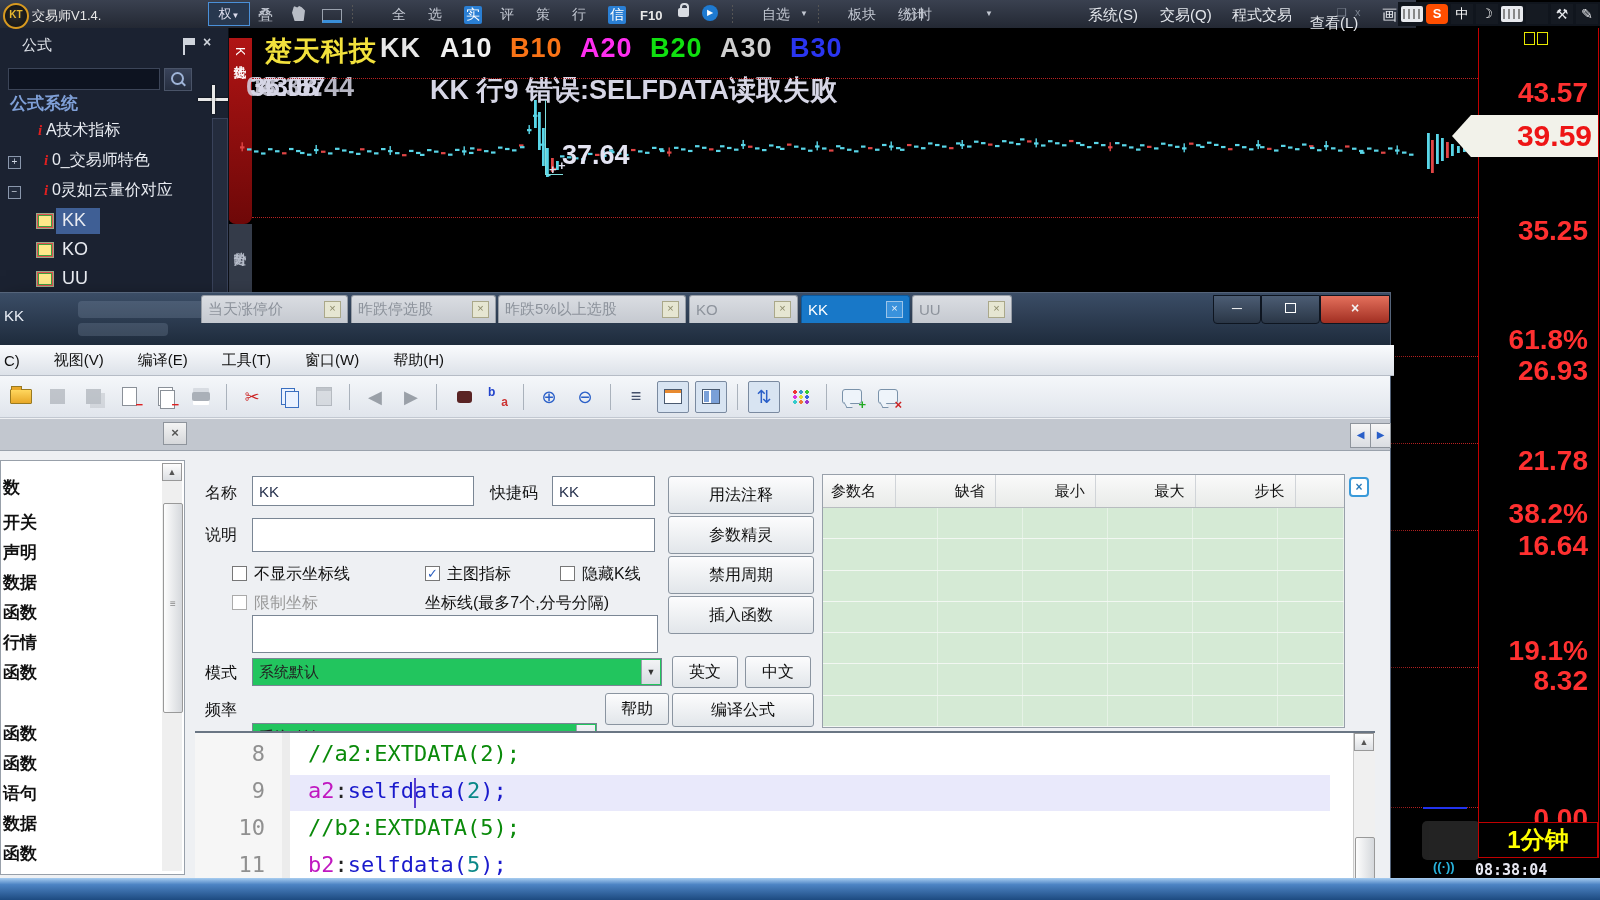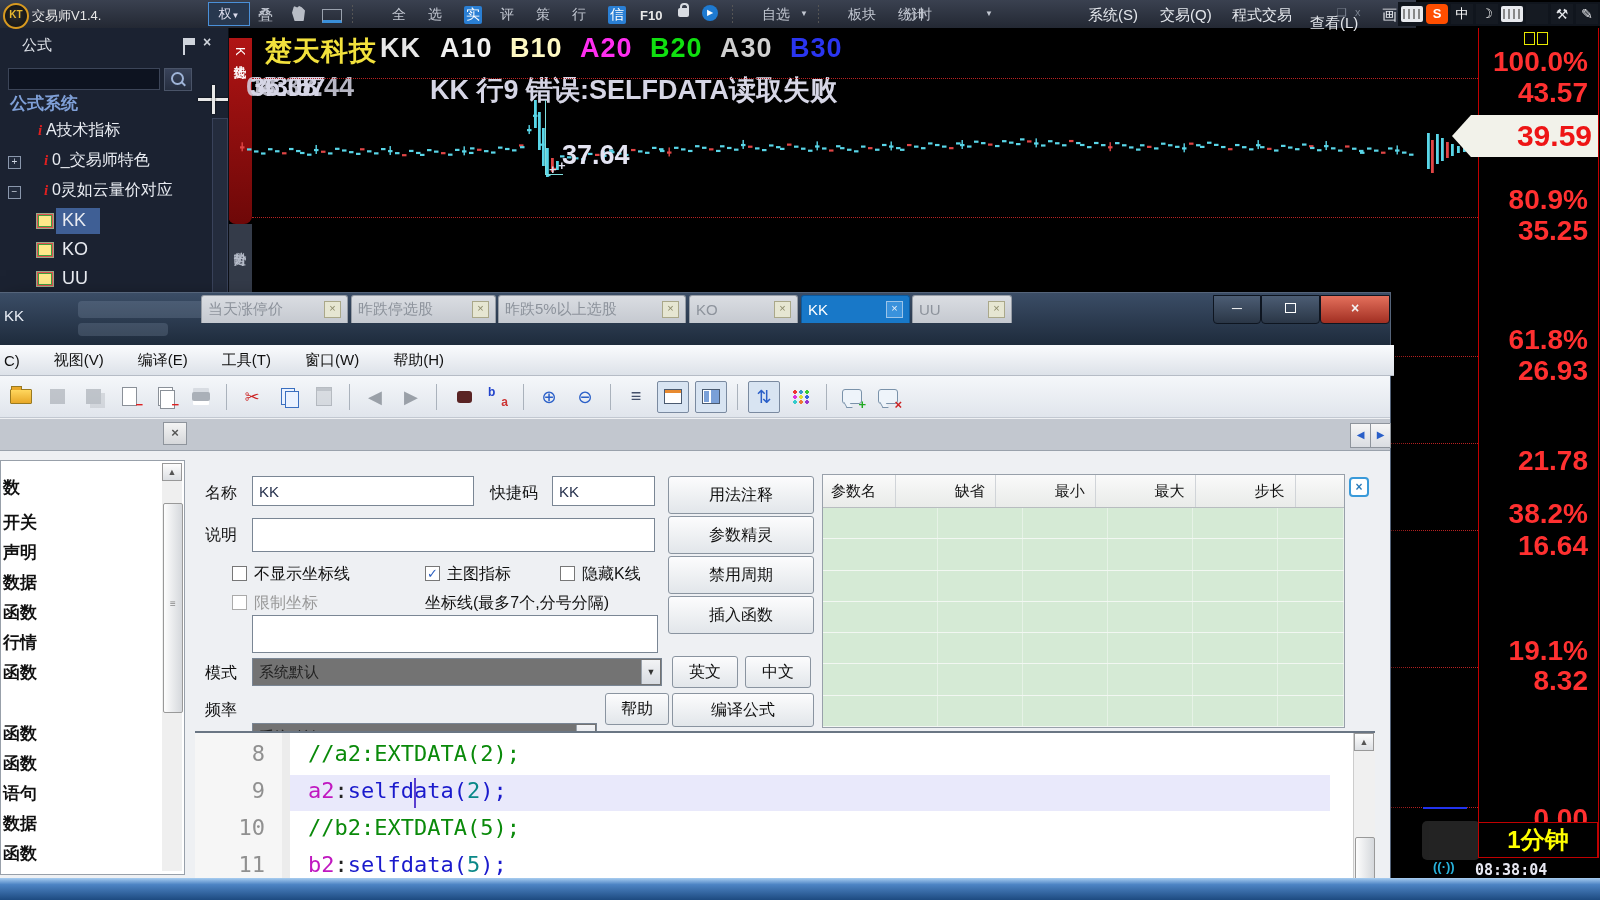--- a/index.html
+++ b/index.html
@@ -111,21 +111,21 @@
   .tabact{background:#1878c8;color:#fff;border-color:#0d5a9e;}
   .tabact .tabx{background:#3a92dc;border-color:#9cc4e8;color:#eaf2fa;}
   .arrbtn{top:130px;width:19px;height:23px;background:linear-gradient(#f6f6f6,#dadde2);border:1px solid #8e949c;color:#2a5fc8;font-size:10px;text-align:center;line-height:21px;}
   
   .flabel{font-size:16px;color:#111;}
   .inp{background:#fff;border:1px solid #7a8694;font-size:15px;color:#27324e;padding:0 6px;box-sizing:border-box;display:flex;align-items:center;}
   .cb{width:15px;height:15px;background:#fff;border:1px solid #777;box-sizing:border-box;font-size:13px;line-height:13px;text-align:center;color:#2b5fc0;font-weight:bold;}
   .cbdis{border-color:#aaa;}
   .graylab{color:#999;}
   .btn{background:linear-gradient(#fcfcfd,#e2e6ea);border:1px solid #8a94a0;border-radius:3px;font-size:16px;color:#111;display:flex;align-items:center;justify-content:center;}
-  .selbox{background:#737373;border:1px solid #7a8694;font-size:15px;color:#222;display:flex;align-items:center;padding-left:6px;box-sizing:border-box;position:relative;}
+  .selbox{background:#22c55e;border:1px solid #7a8694;font-size:15px;color:#222;display:flex;align-items:center;padding-left:6px;box-sizing:border-box;position:relative;}
   .selarr{position:absolute;right:1px;top:1px;bottom:1px;width:18px;background:linear-gradient(#f2f3f5,#d8dce2);border-left:1px solid #9aa2ac;color:#333;font-size:9px;display:flex;align-items:center;justify-content:center;}
   .flist{left:0;top:167px;width:185px;height:415px;background:#fff;border:1px solid #98a0aa;box-sizing:border-box;overflow:hidden;}
   .flitem{left:2px;font-size:17px;font-weight:bold;color:#111;}
   .fscroll{position:absolute;right:2px;top:2px;width:20px;height:408px;background:#efefef;}
   .sbtn{width:20px;height:18px;background:linear-gradient(#fdfdfd,#dcdfe3);border:1px solid #999;color:#555;font-size:9px;text-align:center;line-height:16px;box-sizing:border-box;}
   .sthumb{position:absolute;left:1px;top:40px;width:18px;height:208px;background:linear-gradient(90deg,#fdfdfd,#d5d8dc);border:1px solid #999;border-radius:2px;color:#888;font-size:10px;text-align:center;line-height:200px;}
   .ptable{left:822px;top:181px;width:523px;height:254px;border:1px solid #98a0aa;background:#fff;box-sizing:border-box;display:flex;flex-direction:column;}
   .phead{display:flex;height:32px;background:linear-gradient(#fafafa,#e9ebe9);border-bottom:1px solid #b8bcc0;gap:48px;}
   .phc{font-size:15px;color:#111;display:flex;align-items:center;justify-content:center;border-right:1px solid #d0d4d8;box-sizing:border-box;}
   .pbody{flex:1;display:flex;flex-direction:column;}
@@ -220,21 +220,21 @@
   <div class="a crossh" style="left:212px;top:57px;width:3px;height:29px;"></div>
 </div>
 
 <div id="chart" class="a">
   <div class="a sidetab st1"><span style="writing-mode:vertical-lr;">K线走势</span></div>
   <div class="a sidetab st2"><span style="writing-mode:vertical-lr;">分时走势</span></div>
 
   <div class="a ttl" style="left:37px;color:#f2e13c;">楚天科技</div>
   <div class="a ttl" style="left:152px;color:#e8e8e8;">KK</div>
   <div class="a ttl" style="left:212px;color:#f0f0f0;">A10</div>
-  <div class="a ttl" style="left:282px;color:#fef9c3;">B10</div>
+  <div class="a ttl" style="left:282px;color:#f97316;">B10</div>
   <div class="a ttl" style="left:352px;color:#ff2ef0;">A20</div>
   <div class="a ttl" style="left:422px;color:#10e010;">B20</div>
   <div class="a ttl" style="left:492px;color:#d0d0d0;">A30</div>
   <div class="a ttl" style="left:562px;color:#2a35f0;">B30</div>
 
   <div class="a ov" style="left:22px;">36.08</div>
   <div class="a ov" style="left:30px;">43.57</div>
   <div class="a ov" style="left:18px;opacity:.85;">08:37:44</div>
   <div class="a ov" style="left:202px;">KK 行9 错误:SELFDATA读取失败</div>
 
@@ -463,23 +463,21 @@
     </svg>
 
   <div class="a cyline" style="left:317px;top:72px;width:1px;height:74px;"></div>
   <div class="a cyline" style="left:317px;top:146px;width:18px;height:1px;"></div>
   <div class="a plusmk" style="left:321px;top:134px;">+</div>
   <div class="a plusmk" style="left:330px;top:130px;">+</div>
   <div class="a callout" style="left:334px;top:112px;">37.64</div>
 
   <div class="a" style="left:1296px;top:3px;"><span class="cornico"></span><span class="cornico" style="margin-left:2px;"></span></div>
 
-  <div class="a axlab" style="top:18px;">100.0%</div>
   <div class="a axlab" style="top:49px;">43.57</div>
-  <div class="a axlab" style="top:156px;">80.9%</div>
   <div class="a axlab" style="top:187px;">35.25</div>
   <div class="a axlab" style="top:296px;">61.8%</div>
   <div class="a axlab" style="top:327px;">26.93</div>
   <div class="a axlab" style="top:417px;">21.78</div>
   <div class="a axlab" style="top:470px;">38.2%</div>
   <div class="a axlab" style="top:502px;">16.64</div>
   <div class="a axlab" style="top:607px;">19.1%</div>
   <div class="a axlab" style="top:637px;">8.32</div>
   <div class="a axlab" style="top:775px;">0.00</div>
 

